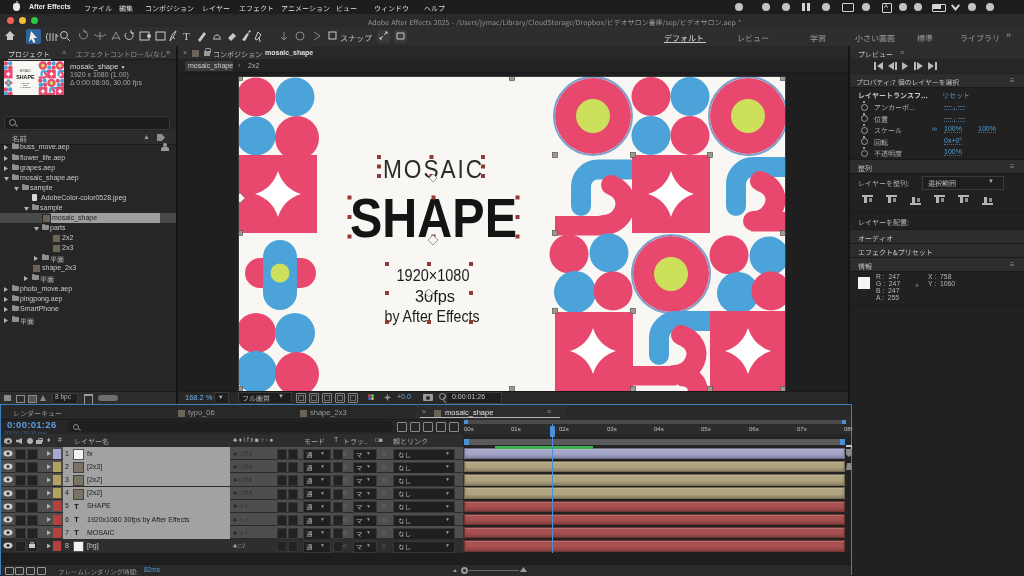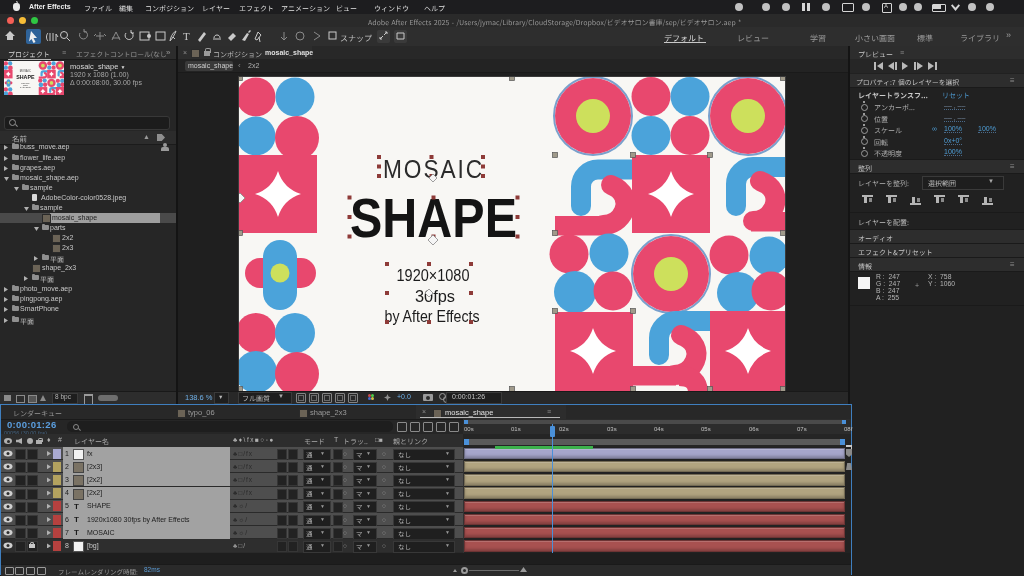--- a/index.html
+++ b/index.html
@@ -663,21 +663,21 @@
 <rect x="146.0" y="214.0" width="4" height="4" fill="#8e3b38"></rect>
 <rect x="230.0" y="214.0" width="4" height="4" fill="#8e3b38"></rect>
 <path d="M194 158 l5 5 l-5 5 l-5 -5 Z" fill="#f5f5f5" stroke="#888" stroke-width="0.8"></path>
 <path d="M194 97 l4 4 l-4 4 l-4 -4 Z" fill="#f5f5f5" stroke="#888" stroke-width="0.8"></path>
 <path d="M1 116 l5 5 l-5 5 l-5 -5 Z" fill="#f5f5f5" stroke="#888" stroke-width="0.8"></path>
 <path d="M190 212 l4 4 l-4 4 l-4 -4 Z" fill="#f5f5f5" stroke="#888" stroke-width="0.8"></path>
    </svg>
   </div>
 
   <div class="ab" style="left:0;top:345px;width:670px;height:13px;background:#282828;border-top:1px solid #191919;"></div>
-  <div class="tx" style="left:7px;top:347px;font-size:7.5px;color:#6fb0e8;">138.6 %</div>
+  <div class="tx" style="left:7px;top:347px;font-size:7.5px;color:#6fb0e8;">168.2 %</div>
   <div class="ab" style="left:36px;top:346px;width:13px;height:10px;background:#1e1e1e;border:1px solid #3a3a3a;"></div>
     <div class="tx" style="left:40px;top:348px;font-size:5.5px;color:#bbb;">▼</div>
   <div class="ab" style="left:60px;top:346px;width:52px;height:10px;background:#1e1e1e;border:1px solid #3a3a3a;"></div>
   <svg class="ab" style="left:64.0px;top:347.0px;overflow:visible;" width="28" height="10" fill="#c5c5c5">
       <use href="#j30d5" transform="translate(0.0 8.12) scale(0.00700 -0.00700)"></use>
       <use href="#j30eb" transform="translate(7.0 8.12) scale(0.00700 -0.00700)"></use>
       <use href="#j753b" transform="translate(14.0 8.12) scale(0.00700 -0.00700)"></use>
       <use href="#j8cea" transform="translate(21.0 8.12) scale(0.00700 -0.00700)"></use>
     </svg>
   <div class="tx" style="left:100px;top:347px;font-size:6px;color:#aaa;">▼</div>

